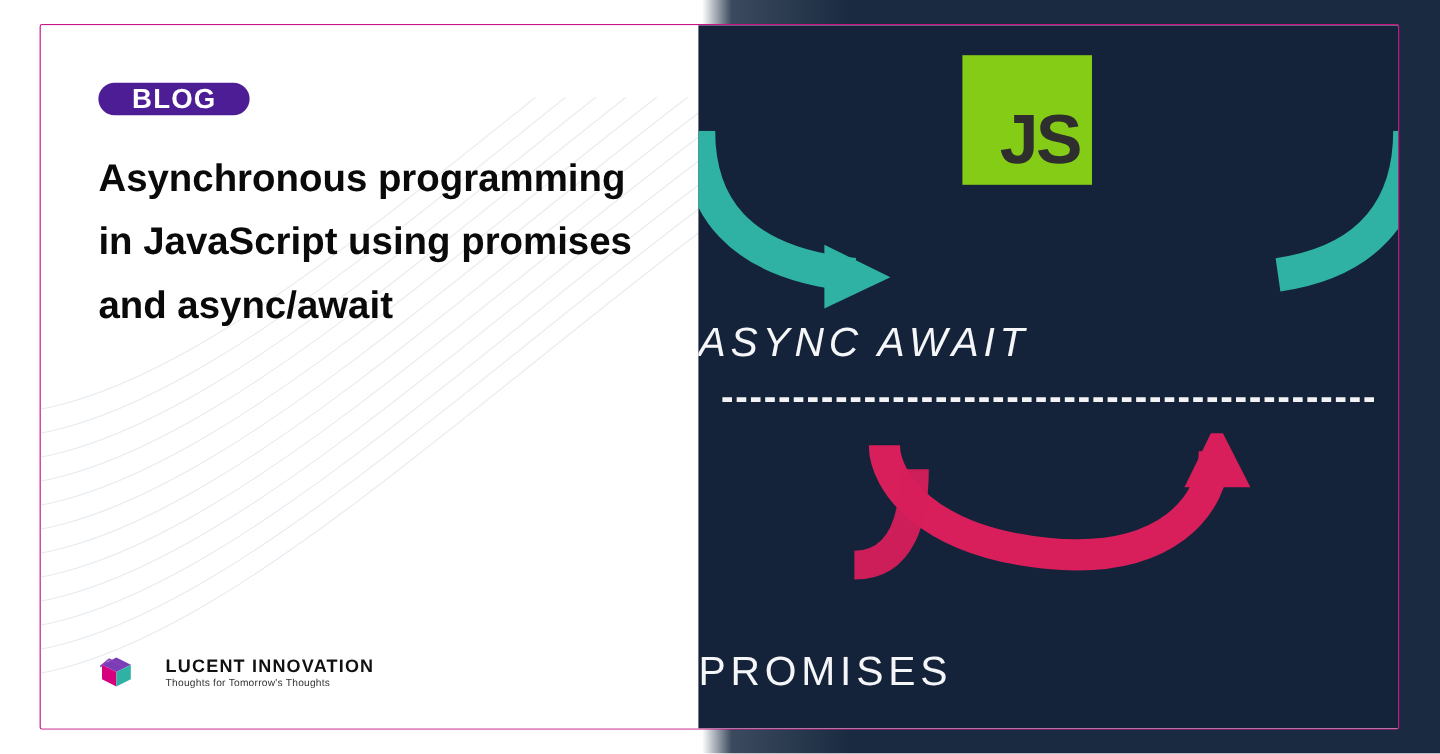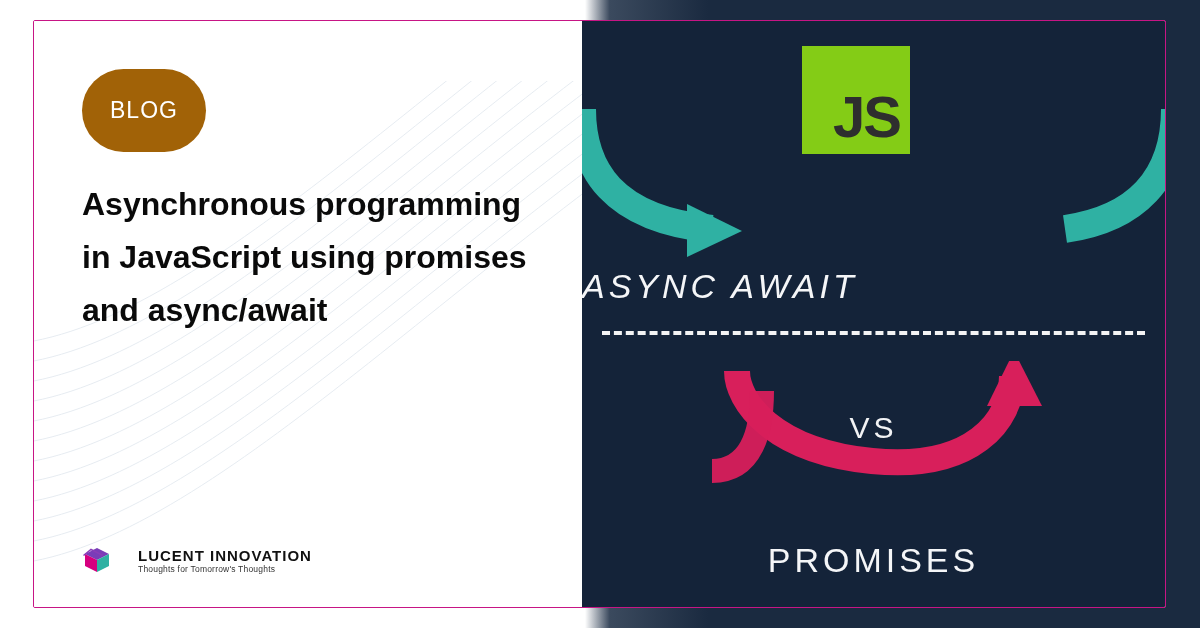--- a/index.html
+++ b/index.html
@@ -51,26 +51,26 @@
       top: 60px;
       width: 700px;
       height: 520px;
       pointer-events: none;
       opacity: 0.35;
     }
     .blog-pill {
       display: inline-flex;
       align-items: center;
       justify-content: center;
-      background: #a16207;
+      background: #4c1d95;
       color: #fff;
-      font-weight: 400;
+      font-weight: 700;
       font-size: 23px;
       letter-spacing: 1px;
-      padding: 28px 28px;
+      padding: 0 28px;
       border-radius: 999px;
       width: fit-content;
       position: relative;
       z-index: 2;
     }
     .headline {
       margin-top: 26px;
       font-size: 32px;
       font-weight: 700;
       line-height: 1.65;
@@ -166,21 +166,20 @@
       font-size: 30px;
       font-weight: 500;
       letter-spacing: 4px;
       color: #f2f3f5;
     }
     .promises-label {
       position: absolute;
       left: 0;
       right: 0;
       top: 520px;
-      text-align: center;
       font-size: 34px;
       font-weight: 400;
       letter-spacing: 4px;
       color: #f5f6f8;
     }
     .arrow-top-left { left: -40px; top: 88px; width: 240px; height: 150px; }
     .arrow-top-right { right: -40px; top: 88px; width: 170px; height: 150px; }
     .arrow-cross { left: 70px; top: 340px; width: 440px; height: 130px; }
   </style>
 </head>
@@ -248,19 +247,18 @@
     <div class="async-label">ASYNC AWAIT</div>
 
     <div class="divider"></div>
 
     <svg class="arrow arrow-cross" viewBox="0 0 440 130">
       <path d="M 85 10 C 85 40, 120 90, 220 100 C 320 110, 360 60, 360 15" fill="none" stroke="#d81f5b" stroke-width="26"></path>
       <polygon points="335,45 362,-10 390,45" fill="#d81f5b"></polygon>
       <path d="M 60 110 C 100 110, 110 70, 110 30" fill="none" stroke="#d81f5b" stroke-width="24" opacity="0.95"></path>
     </svg>
 
-    <div class="vs-label">VS</div>
 
     <div class="promises-label">PROMISES</div>
 
   </div>
 
 </div>
 
 </body></html>

